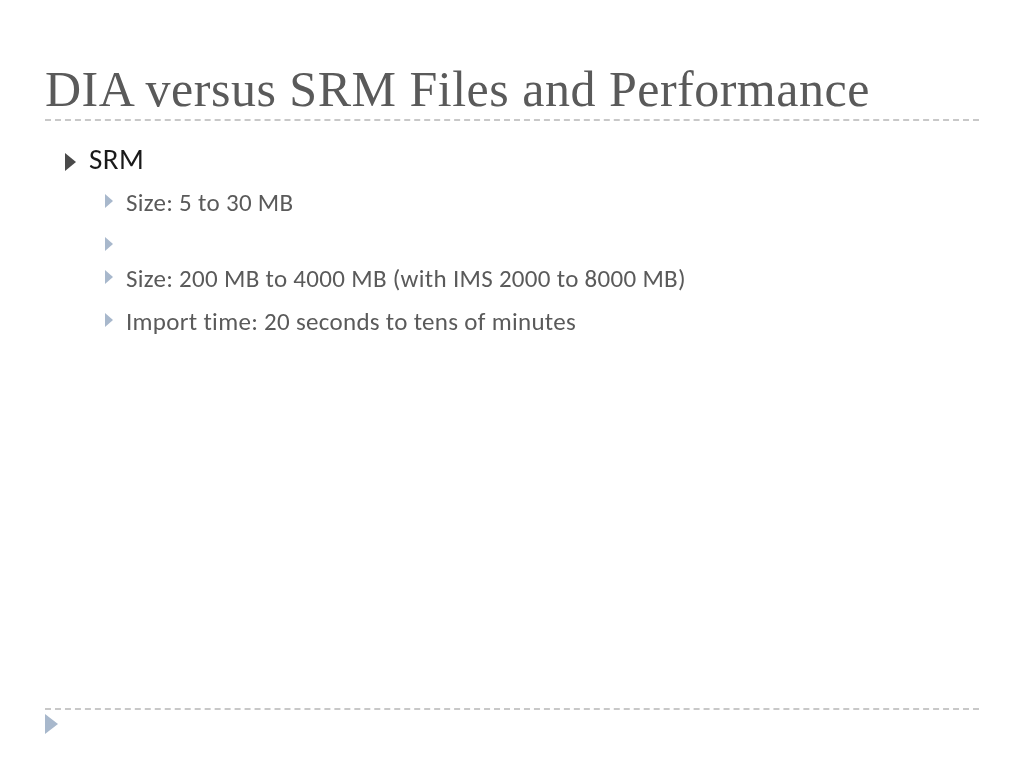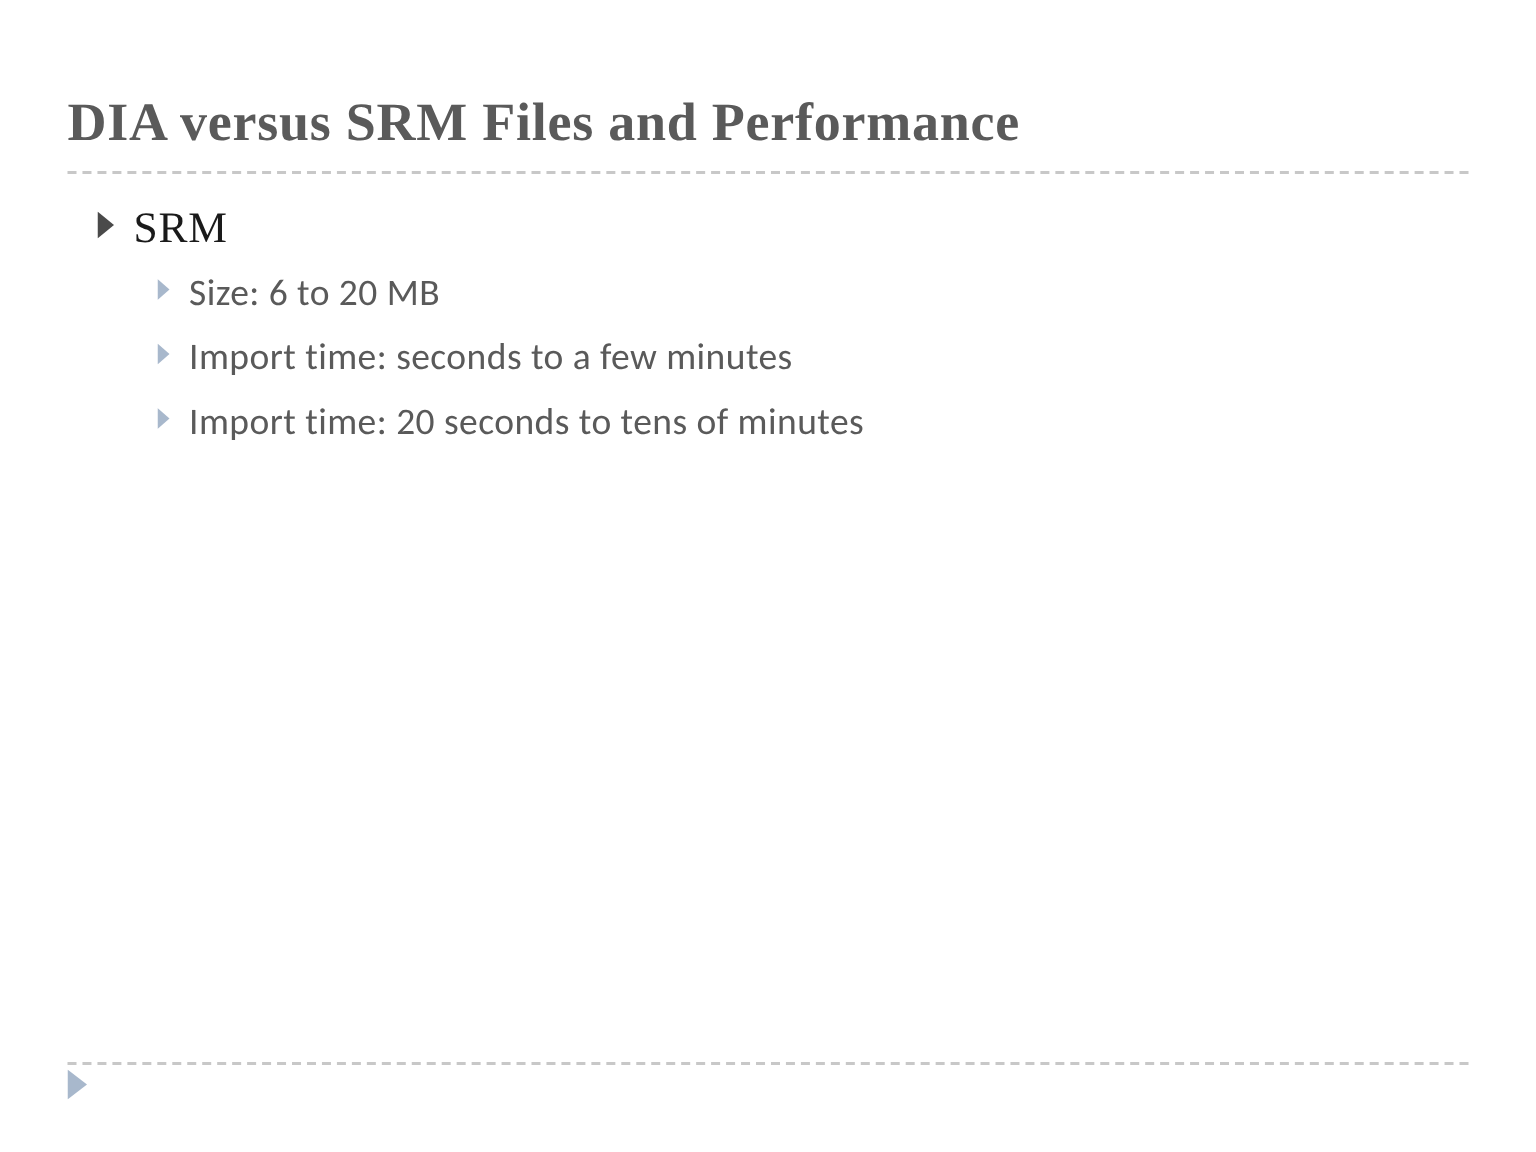--- a/index.html
+++ b/index.html
@@ -14,41 +14,40 @@
       font-family: "Gill Sans", "Gill Sans MT", Calibri, "Trebuchet MS", sans-serif;
       overflow: hidden;
       position: relative;
     }
     .slide {
       padding: 60px 45px 40px 45px;
       height: 100%;
       position: relative;
     }
     .title {
-      font-size: 36px;
-      font-weight: 700;
+      font-size: 50px;
+      font-weight: 400;
       color: #5a5a5a;
       font-family: Georgia, "Times New Roman", serif;
       letter-spacing: 0.5px;
-      margin-bottom: 12px;
+      margin-bottom: 1px;
     }
     .title-divider {
       border: none;
       border-top: 2px dashed #c8c8c8;
       margin-bottom: 20px;
     }
     .content {
       padding-left: 20px;
     }
     .level1 {
       display: flex;
-      align-items: flex-start;
+      align-items: center;
       margin-bottom: 10px;
       margin-top: 6px;
-      font-family: Liberation Serif, serif;
     }
     .level1 .bullet-icon {
       margin-right: 12px;
       margin-top: 5px;
       flex-shrink: 0;
     }
     .level1-text {
       font-size: 29px;
       font-weight: 400;
       color: #1a1a1a;
@@ -105,33 +104,40 @@
       </span>
       <span class="level1-text">SRM</span>
     </div>
 
     <div class="level2">
       <span class="bullet-icon">
         <svg width="9" height="14" viewBox="0 0 9 14">
             <polygon points="0,0 8,7 0,14" fill="#a8b8cc"></polygon>
           </svg>
       </span>
-      <span class="level2-text">Size: 6 to 20 MB</span>
+      <span class="level2-text">Size: 5 to 30 MB</span>
     </div>
 
     <div class="level2">
       <span class="bullet-icon">
         <svg width="9" height="14" viewBox="0 0 9 14">
             <polygon points="0,0 8,7 0,14" fill="#a8b8cc"></polygon>
           </svg>
       </span>
-      <span class="level2-text">Import time: seconds to a few minutes</span>
     </div>
 
 
+    <div class="level2">
+      <span class="bullet-icon">
+        <svg width="9" height="14" viewBox="0 0 9 14">
+            <polygon points="0,0 8,7 0,14" fill="#a8b8cc"></polygon>
+          </svg>
+      </span>
+      <span class="level2-text">Size: 200 MB to 4000 MB (with IMS 2000 to 8000 MB)</span>
+    </div>
 
     <div class="level2">
       <span class="bullet-icon">
         <svg width="9" height="14" viewBox="0 0 9 14">
             <polygon points="0,0 8,7 0,14" fill="#a8b8cc"></polygon>
           </svg>
       </span>
       <span class="level2-text">Import time: 20 seconds to tens of minutes</span>
     </div>
 

